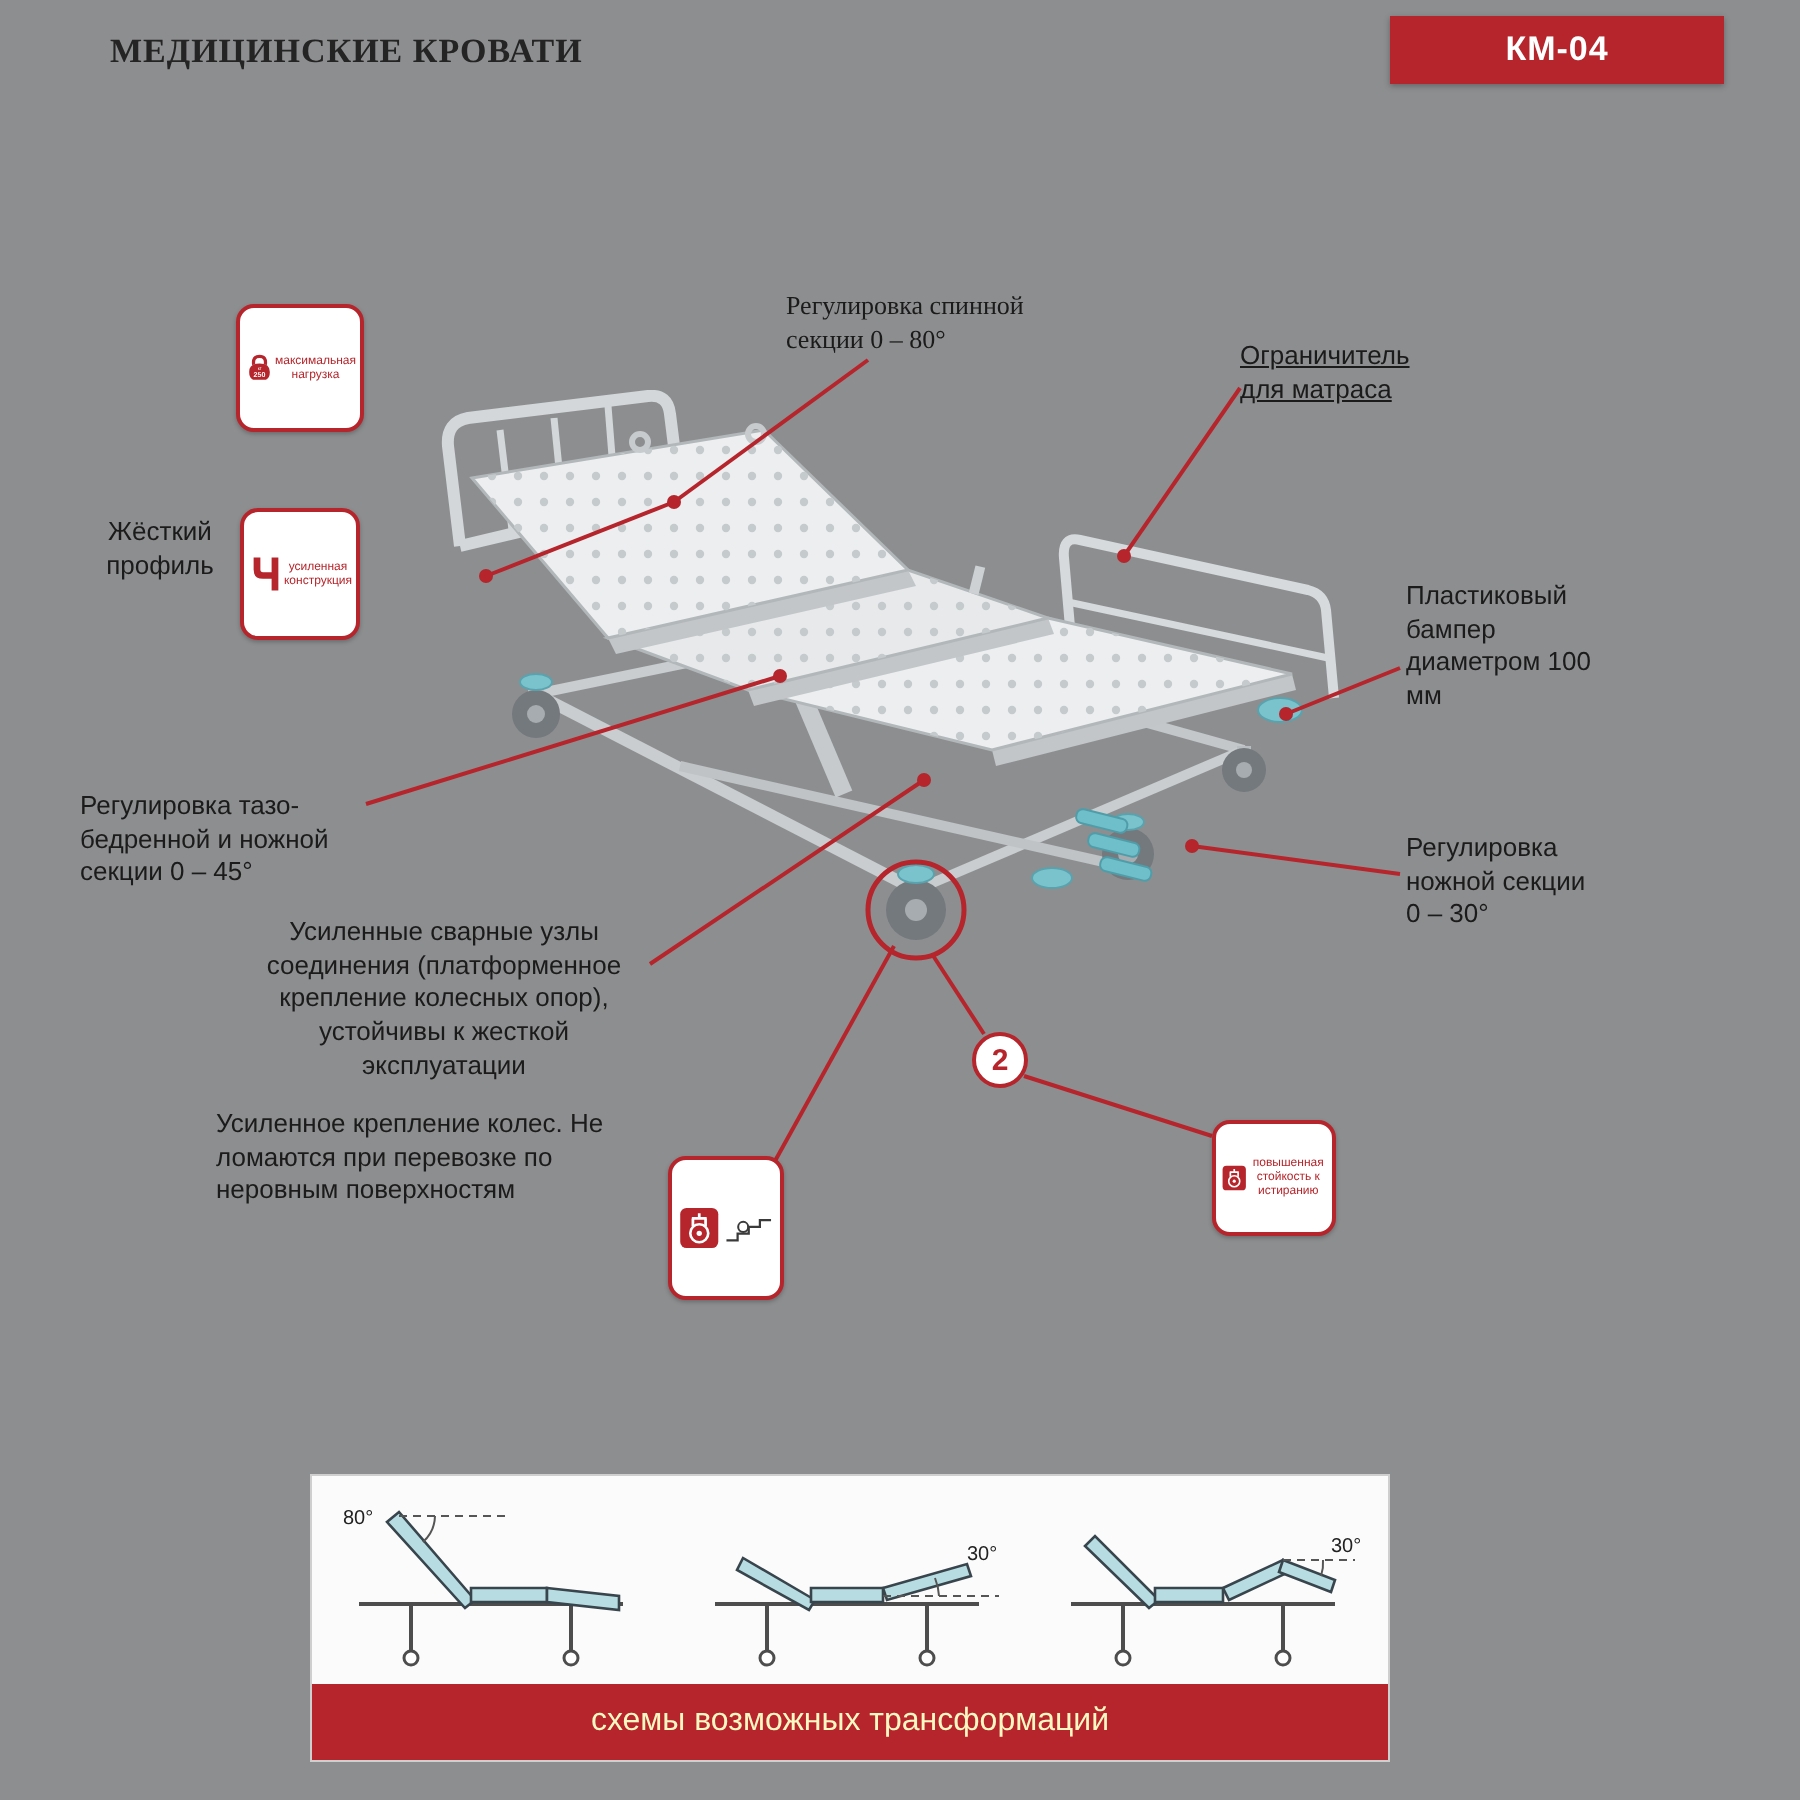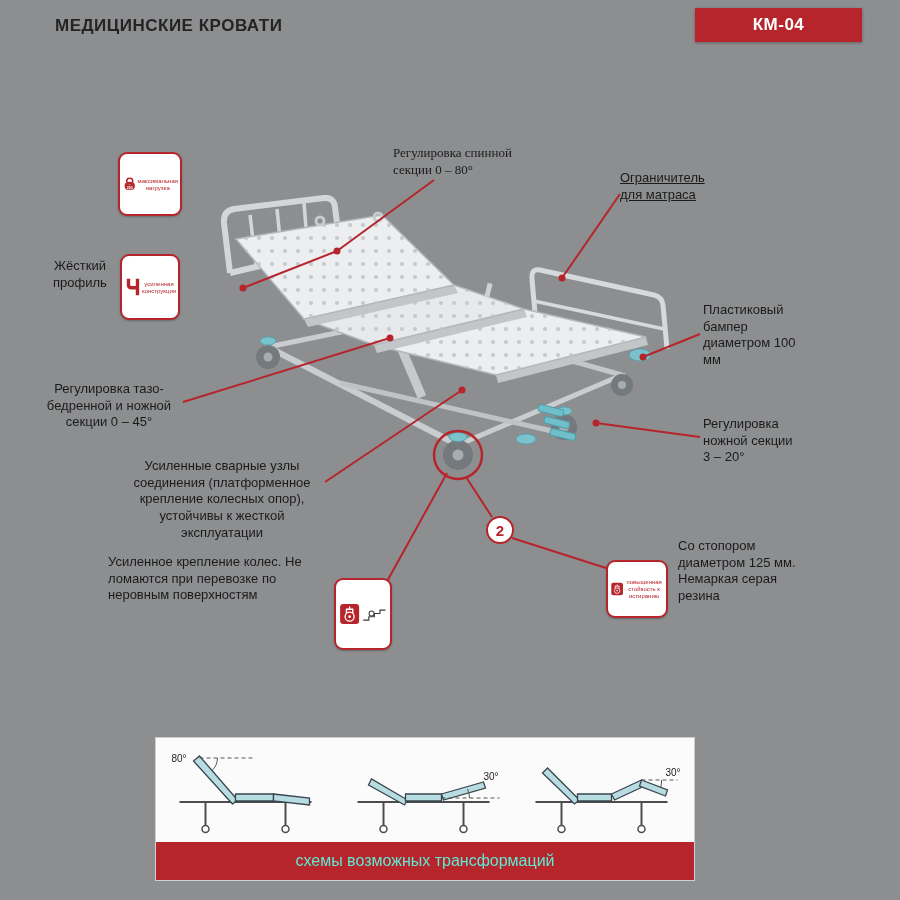--- a/index.html
+++ b/index.html
@@ -1,30 +1,30 @@
 <!DOCTYPE html>
 <html><head>
 <meta charset="utf-8">
 <style>
   html,body{margin:0;padding:0;background:#8d8e90;}
   .page{position:relative;width:900px;height:900px;background:#8d8e90;overflow:hidden;
         font-family:"Liberation Sans",sans-serif;}
   
   .page-title{position:absolute;left:55px;top:16px;font-size:17px;font-weight:bold;
-              color:#242424;letter-spacing:.5px;}
+              color:#242424;letter-spacing:.5px;font-family:Liberation Serif, serif;}
   .model-badge{position:absolute;left:695px;top:8px;width:167px;height:34px;background:#b5252b;
                color:#fff;font-weight:bold;font-size:17px;display:flex;align-items:center;
                justify-content:center;letter-spacing:.5px;box-shadow:0 1px 3px rgba(0,0,0,.3);}
   
   .callout{position:absolute;font-size:13px;color:#1b1b1b;line-height:1.28;z-index:10;}
   .c-back{left:393px;top:145px;width:150px;font-family:Liberation Serif, serif;}
   .c-limiter{left:620px;top:170px;width:110px;text-decoration:underline;}
   .c-profile{left:48px;top:258px;width:64px;text-align:center;}
-  .c-bumper{left:703px;top:302px;width:105px;}
-  .c-hip{left:40px;top:381px;width:138px;text-align:center;}
+  .c-bumper{left:703px;top:290px;width:105px;}
+  .c-hip{left:40px;top:395px;width:138px;text-align:left;}
   .c-leg{left:703px;top:416px;width:98px;}
   .c-welded{left:118px;top:458px;width:208px;text-align:center;}
   .c-wheelmount{left:108px;top:554px;width:222px;}
   .c-stopper{left:678px;top:538px;width:118px;}
   
   .badge{position:absolute;background:#fff;border:2px solid #b5252b;border-radius:9px;
          display:flex;align-items:center;justify-content:center;
          padding:3px 2px;box-sizing:border-box;z-index:10;box-shadow:0 1px 2px rgba(0,0,0,.25);}
   .badge .cap{font-size:6px;color:#b5252b;text-align:center;line-height:1.15;margin-top:1px;}
   .b-weight{left:118px;top:152px;width:64px;height:64px;}
@@ -35,21 +35,21 @@
                background:#fff;border:2px solid #b5252b;color:#b5252b;font-weight:bold;
                font-size:15px;display:flex;align-items:center;justify-content:center;z-index:11;
                box-sizing:border-box;}
   
   .bed{position:absolute;left:190px;top:195px;width:510px;height:310px;z-index:1;}
   .overlay{position:absolute;left:0;top:0;width:900px;height:900px;z-index:5;pointer-events:none;}
   
   .footer-panel{position:absolute;left:155px;top:737px;width:540px;background:#fbfbfb;
                 border:1px solid #cfcfcf;box-sizing:border-box;z-index:10;}
   .schemes{display:flex;height:104px;align-items:center;justify-content:space-between;padding:0 2px;}
-  .banner{height:38px;background:#b5252b;color:#5eead4;display:flex;align-items:center;
+  .banner{height:38px;background:#b5252b;color:#fef9c3;display:flex;align-items:center;
           justify-content:center;font-size:16px;}
 </style>
 </head>
 <body>
 
 <div class="page">
 
   <div class="page-title">МЕДИЦИНСКИЕ КРОВАТИ</div>
   <div class="model-badge">КМ-04</div>
 
@@ -194,24 +194,23 @@
     <div class="cap">повышенная стойкость к истиранию</div>
   </div>
 
   <div class="count-badge">2</div>
 
   <div class="callout c-back">Регулировка спинной секции 0 – 80°</div>
   <div class="callout c-limiter">Ограничитель для матраса</div>
   <div class="callout c-profile">Жёсткий профиль</div>
   <div class="callout c-bumper">Пластиковый бампер диаметром 100 мм</div>
   <div class="callout c-hip">Регулировка тазо-бедренной и ножной секции 0 – 45°</div>
-  <div class="callout c-leg">Регулировка ножной секции 3 – 20°</div>
+  <div class="callout c-leg">Регулировка ножной секции 0 – 30°</div>
   <div class="callout c-welded">Усиленные сварные узлы соединения (платформенное крепление колесных опор), устойчивы к жесткой эксплуатации</div>
   <div class="callout c-wheelmount">Усиленное крепление колес. Не ломаются при перевозке по неровным поверхностям</div>
-  <div class="callout c-stopper">Со стопором диаметром 125 мм. Немаркая серая резина</div>
 
   <div class="footer-panel">
     <div class="schemes">
 
       <svg viewBox="0 0 175 104" width="178" height="104">
         <line x1="20" y1="64" x2="152" y2="64" stroke="#4d4d4d" stroke-width="2"></line>
         <line x1="46" y1="64" x2="46" y2="87" stroke="#4d4d4d" stroke-width="2"></line>
         <line x1="126" y1="64" x2="126" y2="87" stroke="#4d4d4d" stroke-width="2"></line>
         <circle cx="46" cy="91" r="3.5" fill="#fff" stroke="#4d4d4d" stroke-width="1.5"></circle>
         <circle cx="126" cy="91" r="3.5" fill="#fff" stroke="#4d4d4d" stroke-width="1.5"></circle>

